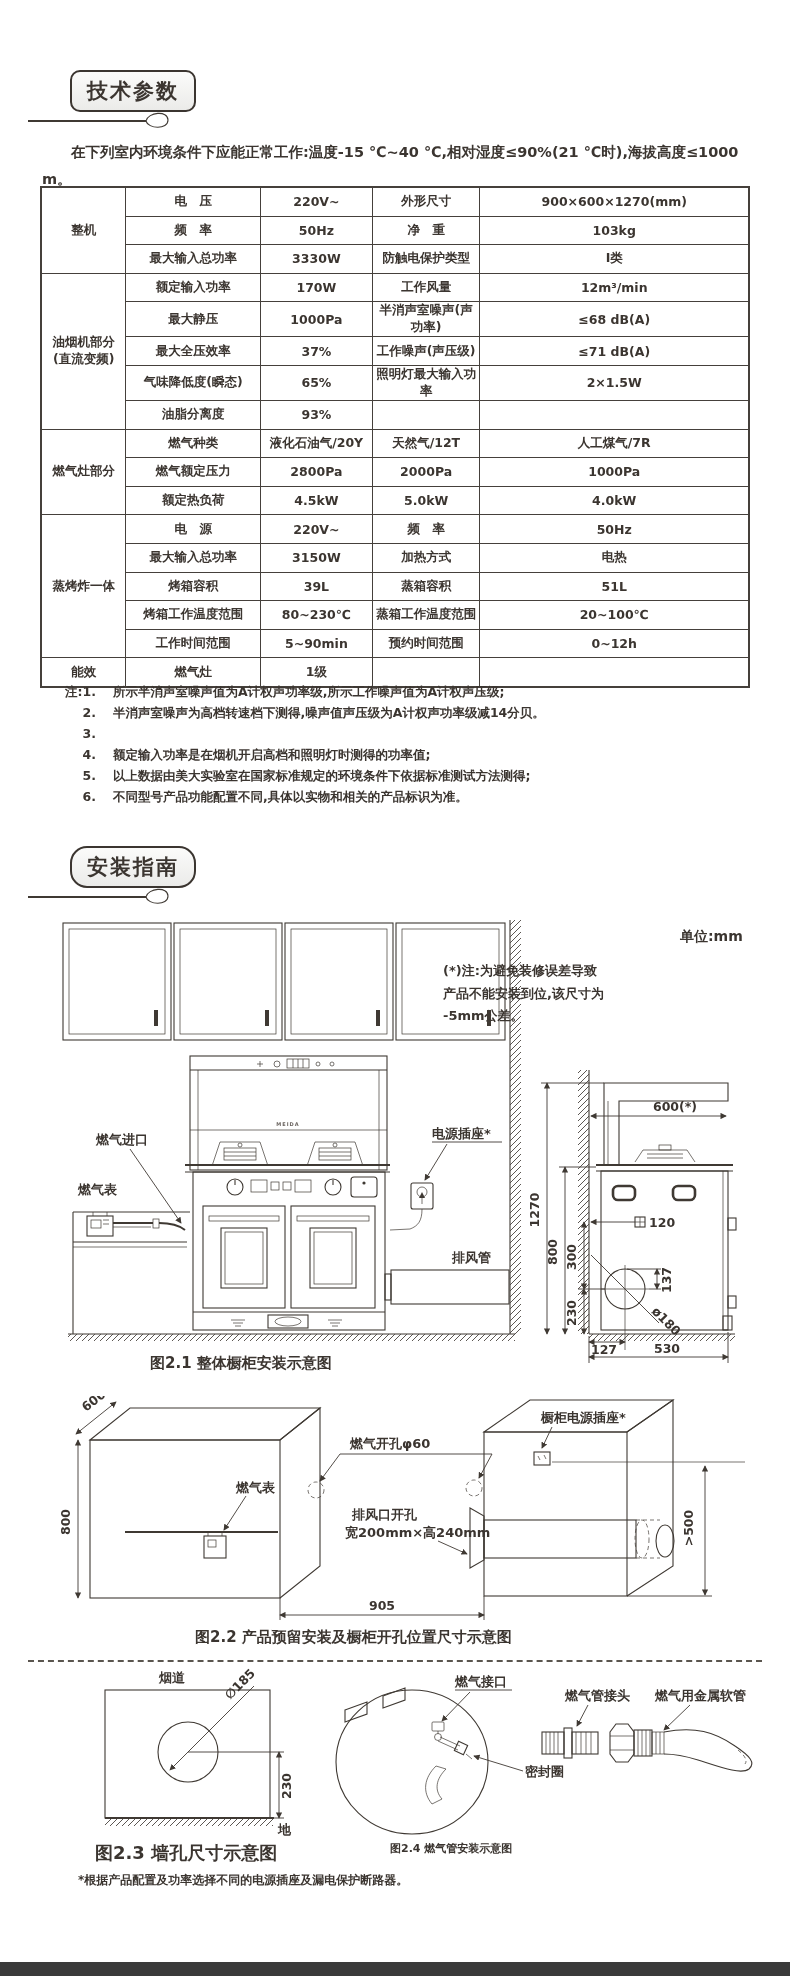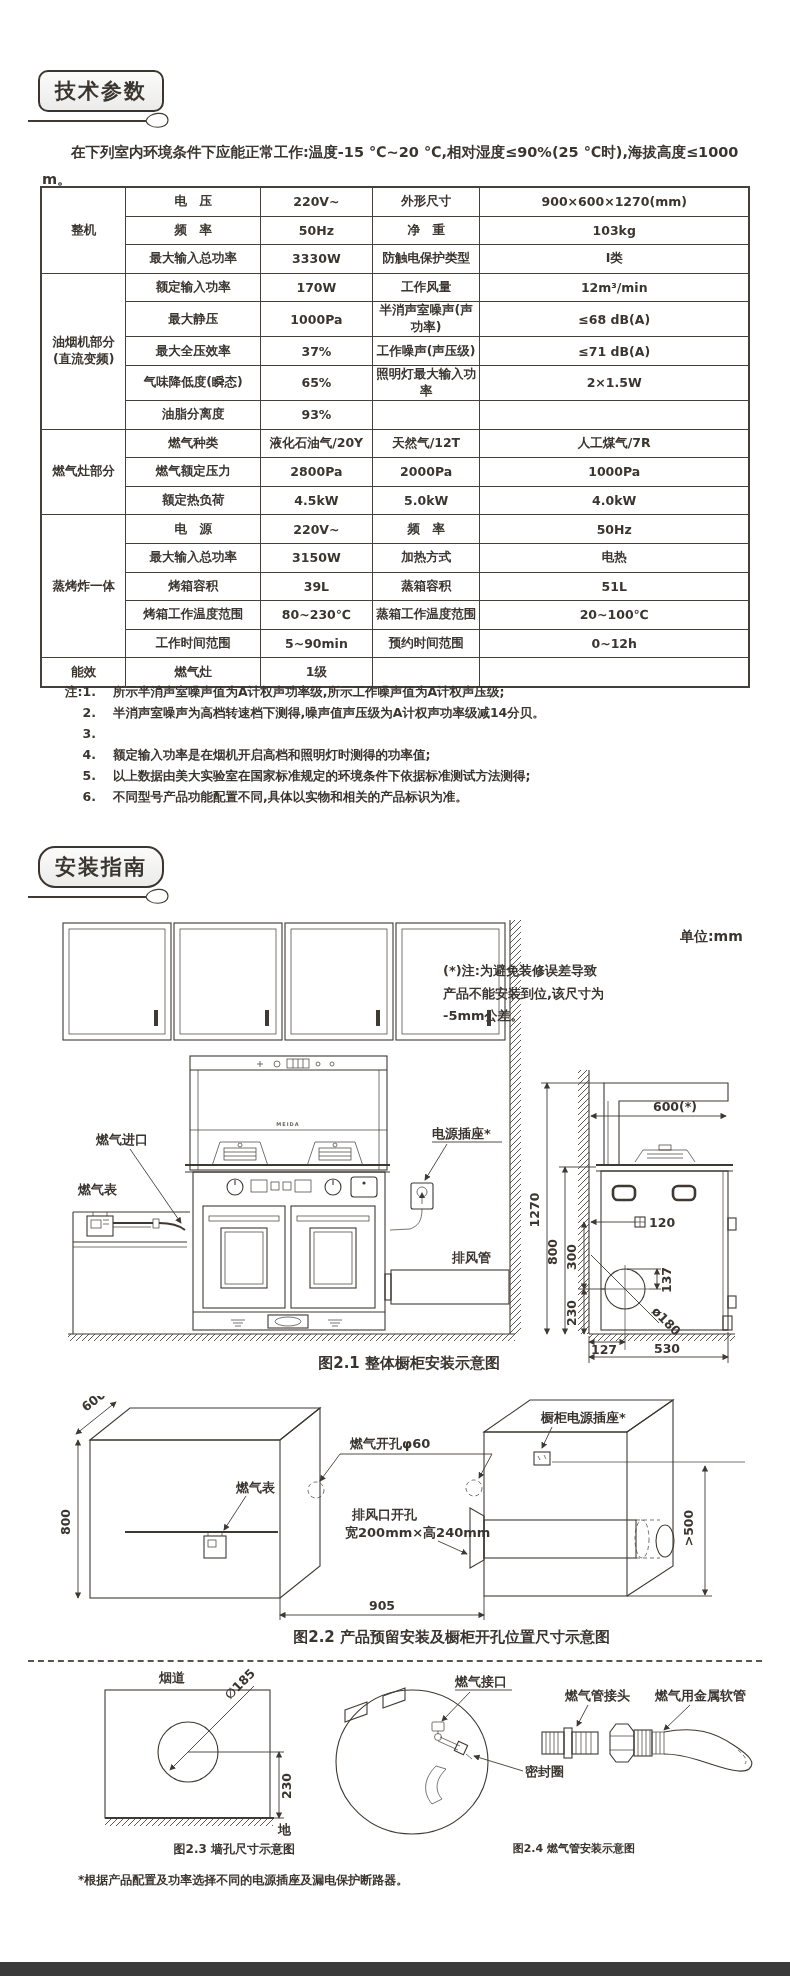--- a/index.html
+++ b/index.html
@@ -2,40 +2,40 @@
 <html><head>
 <meta charset="utf-8">
 <style>
   html,body{margin:0;padding:0;background:#e8e8e8;}
   .page{position:relative;width:790px;height:1976px;background:#ffffff;overflow:hidden;
         font-family:"DejaVu Sans","Liberation Sans",sans-serif;color:#3b3530;}
   .abs{position:absolute;}
   
   .badge{position:absolute;border:2px solid #3b3530;border-radius:10px;
          background:linear-gradient(#fbfbfa,#ebebe9);padding:5px 15px;
-         font-size:21px;font-weight:bold;letter-spacing:2px;color:#3b3530;}
+         font-size:21px;font-weight:bold;letter-spacing:2px;color:#3b3530;margin-left:32px;}
   
   .intro{position:absolute;left:42px;top:124px;width:708px;font-size:14.5px;
          line-height:27px;font-weight:bold;text-indent:2em;}
   
   table.spec{position:absolute;left:40px;top:186px;width:710px;border-collapse:collapse;
              font-size:12.5px;font-weight:bold;color:#3b3530;}
   table.spec td{border:1px solid #45403b;text-align:center;height:27.6px;padding:0 2px;}
   table.spec{border:2px solid #45403b;}
   td.grp{white-space:pre-line;}
   
   .notes{position:absolute;left:52px;top:681px;width:690px;font-size:12.5px;
          font-weight:bold;line-height:21px;}
   .note-row{display:flex;}
   .note-num{width:44px;text-align:right;padding-right:17px;flex:none;}
   
   .unit-label{position:absolute;left:680px;top:928px;font-size:14px;font-weight:bold;}
   .tol-note{position:absolute;left:443px;top:960px;width:172px;font-size:13px;
             font-weight:bold;line-height:22.5px;white-space:pre-line;}
-  .figcap{position:absolute;font-size:15px;font-weight:bold;text-align:right;}
+  .figcap{position:absolute;font-size:15px;font-weight:bold;text-align:left;}
   .footnote{position:absolute;left:78px;top:1872px;font-size:12px;font-weight:bold;}
   .bottombar{position:absolute;left:0;top:1962px;width:790px;height:14px;background:#3a3a3a;}
   
   .ln{stroke:#3f3933;fill:none;stroke-width:1.1px;}
   .lnthin{stroke:#3f3933;fill:none;stroke-width:0.7px;}
   .ln2{stroke:#3f3933;fill:none;stroke-width:2px;}
   .lnfat{stroke:#3f3933;fill:none;stroke-width:2.6px;}
   .dim{stroke:#3f3933;fill:none;stroke-width:0.9px;}
   .fillink{fill:#3f3933;stroke:none;}
   text.svgt{font:bold 13px "DejaVu Sans","Liberation Sans",sans-serif;fill:#3b3530;stroke:none;}
@@ -50,21 +50,21 @@
 <div class="page">
 
   <div class="badge" style="left:38px;top:70px;">
     <span>技术参数</span>
   </div>
   <svg class="abs" style="left:28px;top:108px;" width="160" height="28">
     <path class="ln2" d="M0,13 H118"></path>
     <path class="ln" d="M118,13 C120,4 140,2 140,12 C140,22 120,21 118,13 Z"></path>
   </svg>
 
-  <p class="intro">在下列室内环境条件下应能正常工作:温度-15 ℃~20 ℃,相对湿度≤90%(25 ℃时),海拔高度≤1000 m。</p>
+  <p class="intro">在下列室内环境条件下应能正常工作:温度-15 ℃~40 ℃,相对湿度≤90%(21 ℃时),海拔高度≤1000 m。</p>
 
   <table class="spec">
     <colgroup>
         <col style="width:12%">
         <col style="width:19%">
         <col style="width:15.8%">
         <col style="width:15.2%">
         <col style="width:38%">
       </colgroup>
     <tbody>
@@ -491,21 +491,21 @@
     <text class="dimt" x="152" y="34" transform="rotate(-45 152 34)">∅185</text>
     <path class="dim" d="M110,86 H206 M192,152 H206"></path>
     <line class="dim" x1="201" y1="86" x2="201" y2="152" marker-start="url(#ar)" marker-end="url(#ar)"></line>
     <text class="dimt" x="213" y="120" text-anchor="middle" transform="rotate(-90 213 120)">230</text>
     <g>
       <line class="ln2" x1="27" y1="152" x2="196" y2="152"></line>
       <rect x="27" y="153" width="168" height="7" fill="url(#hatch)"></rect>
     </g>
     <text class="svgt" x="200" y="168">地</text>
   </svg>
-  <div class="figcap" style="left:95px;top:1841px;width:200px;font-size:12px;">图2.3 墙孔尺寸示意图</div>
+  <div class="figcap" style="left:95px;top:1841px;width:200px;font-size:18px;">图2.3 墙孔尺寸示意图</div>
 
   <svg class="abs" style="left:320px;top:1666px;" width="460" height="180" viewBox="0 0 460 180">
     <ellipse class="ln" cx="92" cy="96" rx="76" ry="72"></ellipse>
     <g>
       <path class="ln" d="M25,44 L47,36 L47,48 L25,56 Z"></path>
       <path class="ln" d="M63,30 L85,22 L85,34 L63,42 Z"></path>
     </g>
     <g>
       <rect class="lnthin" x="112" y="56" width="12" height="9" rx="1"></rect>
       <line class="lnthin" x1="118" y1="65" x2="118" y2="68"></line>

